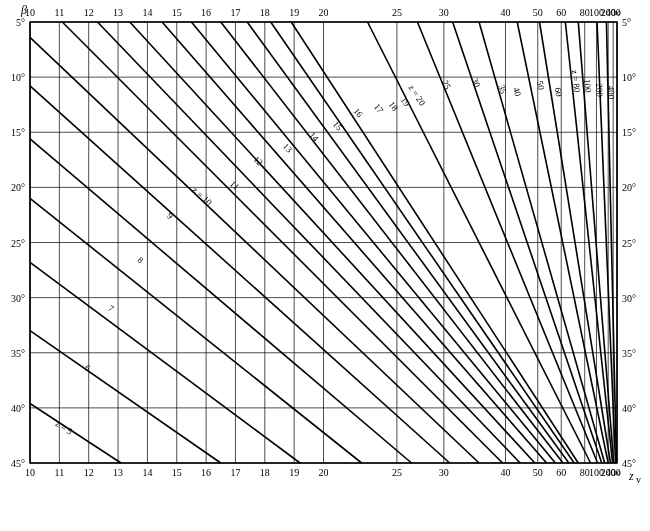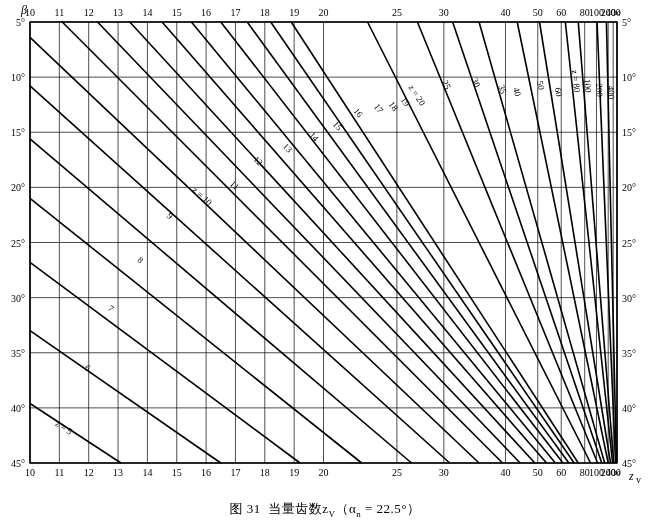--- a/index.html
+++ b/index.html
@@ -203,17 +203,14 @@
         <text x="25" y="411.875" class="tick-lbl" text-anchor="end">40°</text>
         <text x="622" y="411.875" class="tick-lbl" text-anchor="start">40°</text>
         <text x="25" y="467" class="tick-lbl" text-anchor="end">45°</text>
         <text x="622" y="467" class="tick-lbl" text-anchor="start">45°</text>
         <text x="24" y="14" class="axis-name" text-anchor="middle">β</text>
         <text x="629" y="480" class="axis-name" text-anchor="start">z</text>
         <text x="636" y="483" class="tick-lbl" text-anchor="start" font-size="8">v</text>
       </g>
   </svg>
 
-  <div class="caption">
-    <span>图  31</span>&nbsp;&nbsp;<span>当量齿数z</span><span class="sub">V</span><span>（α</span><span class="sub">n</span><span> = 22.5°）</span>
-  </div>
 
 </div>
 
 </body></html>

